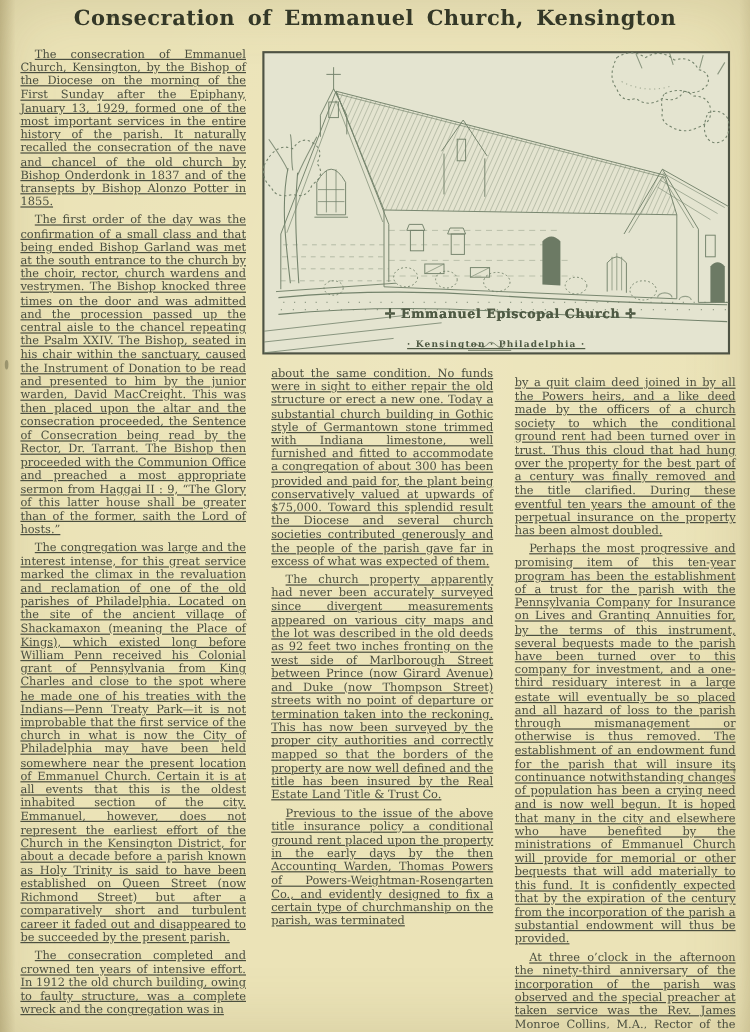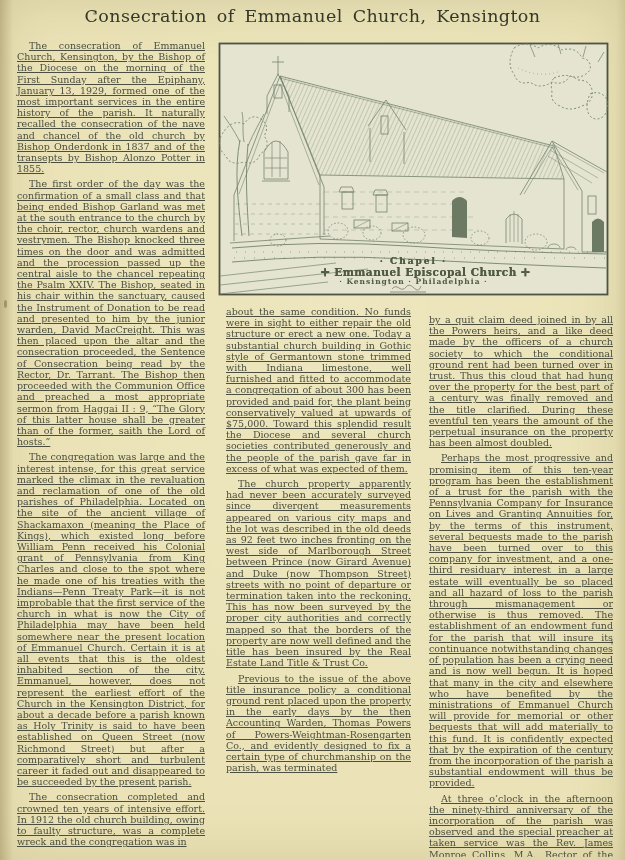--- a/index.html
+++ b/index.html
@@ -8,21 +8,21 @@
     background:
       radial-gradient(ellipse at 55% 35%, rgba(255,255,255,0.10), rgba(0,0,0,0) 65%),
       linear-gradient(90deg, rgba(110,92,40,0.28) 0px, rgba(110,92,40,0.0) 13px),
       linear-gradient(270deg, rgba(110,92,40,0.10) 0px, rgba(0,0,0,0) 9px),
       #ebe3b7;
     box-shadow: inset 0 0 55px rgba(115,100,50,0.20);
     font-family:"DejaVu Serif", serif;
   }
   .title{
     position:absolute;top:6px;left:0;right:0;margin:0;text-align:center;
-    font-size:17.5px;font-weight:normal;letter-spacing:0.4px;word-spacing:4px;
+    font-size:17.5px;font-weight:bold;letter-spacing:0.4px;word-spacing:4px;
     color:#343827;
   }
   .col{
     position:absolute;text-align:justify;color:#4b4f40;
     font-size:9.5px;line-height:11.2px;overflow:hidden;
     hyphens:auto;-webkit-hyphens:auto;
   }
   .col p{margin:4px;text-indent:12px;text-decoration:underline;}
   .col-left{left:13px;top:36px;width:196px;height:818px;}
   .col-mid{left:222px;top:302px;width:193px;height:547px;}
@@ -30,21 +30,21 @@
   .illustration{
     position:absolute;left:218px;top:42px;width:391px;height:254px;margin:0;
   }
   .illustration svg{position:absolute;left:0;top:0;}
   .sketch-caption{
     position:absolute;left:0;right:0;top:215px;text-align:center;
     color:#4f5a44;line-height:1.08;
   }
   .cap1{font-size:9px;font-weight:bold;letter-spacing:2px;text-shadow:0 0 .5px #4f5a44;}
   .cap2{font-size:10.5px;font-weight:bold;letter-spacing:0.5px;text-shadow:0 0 .5px #4f5a44;padding-left:24px;}
-  .cap3{font-size:7.5px;font-weight:bold;letter-spacing:1px;margin-top:0;}
+  .cap3{font-size:7.5px;font-weight:bold;letter-spacing:1px;margin-top:15px;text-decoration:underline;}
   .speck{position:absolute;background:rgba(70,70,45,0.38);border-radius:50%;}
 </style>
 </head>
 <body>
 
 <div class="page">
 
   <h1 class="title">Consecration of Emmanuel Church, Kensington</h1>
 
   <div class="col col-left">
@@ -146,21 +146,20 @@
         <path stroke-dasharray="1 9" opacity="0.7" d="M16 216 H388"></path>
         <path opacity="0.7" d="M330 206 a6 4 0 0 1 12 0 M348 208 a5 3 0 0 1 10 0"></path>
       </g>
 
       <path stroke="#74836c" fill="none" stroke-width="0.8" opacity="0.85" d="M2 234 L118 221 M2 243 L150 227 M2 252 L110 240"></path>
 
       <path stroke="#5d6850" fill="none" stroke-width="0.7" opacity="0.9" d="M174 247 q3 -4 7 -1 t7 -1 t8 1 t7 -2 M172 250 h36"></path>
     </svg>
 
     <figcaption class="sketch-caption">
-      <div class="cap1">· Chapel ·</div>
       <div class="cap2">✛ Emmanuel Episcopal Church ✛</div>
       <div class="cap3">· Kensington · Philadelphia ·</div>
     </figcaption>
   </figure>
 
   <div class="col col-mid">
     <p style="text-indent:0">about the same condition.  No funds were in sight to either repair the old structure or erect a new one.  Today a substantial church building in Gothic style of Germantown stone trimmed with Indiana limestone, well furnished and fitted to accommodate a congregation of about 300 has been provided and paid for, the plant being conservatively valued at upwards of $75,000. Toward this splendid result the Diocese and several church societies contributed generously and the people of the parish gave far in excess of what was expected of them.</p>
     <p>The church property apparently had never been accurately surveyed since divergent measurements appeared on various city maps and the lot was described in the old deeds as 92 feet two inches fronting on the west side of Marlborough Street between Prince (now Girard Avenue) and Duke (now Thompson Street) streets with no point of departure or termination taken into the reckoning.  This has now been surveyed by the proper city authorities and correctly mapped so that the borders of the property are now well defined and the title has been insured by the Real Estate Land Title &amp; Trust Co.</p>
     <p>Previous to the issue of the above title insurance policy a conditional ground rent placed upon the property in the early days by the then Accounting Warden, Thomas Powers of Powers-Weightman-Rosengarten Co., and evidently designed to fix a certain type of churchmanship on the parish, was terminated</p>
   </div>

